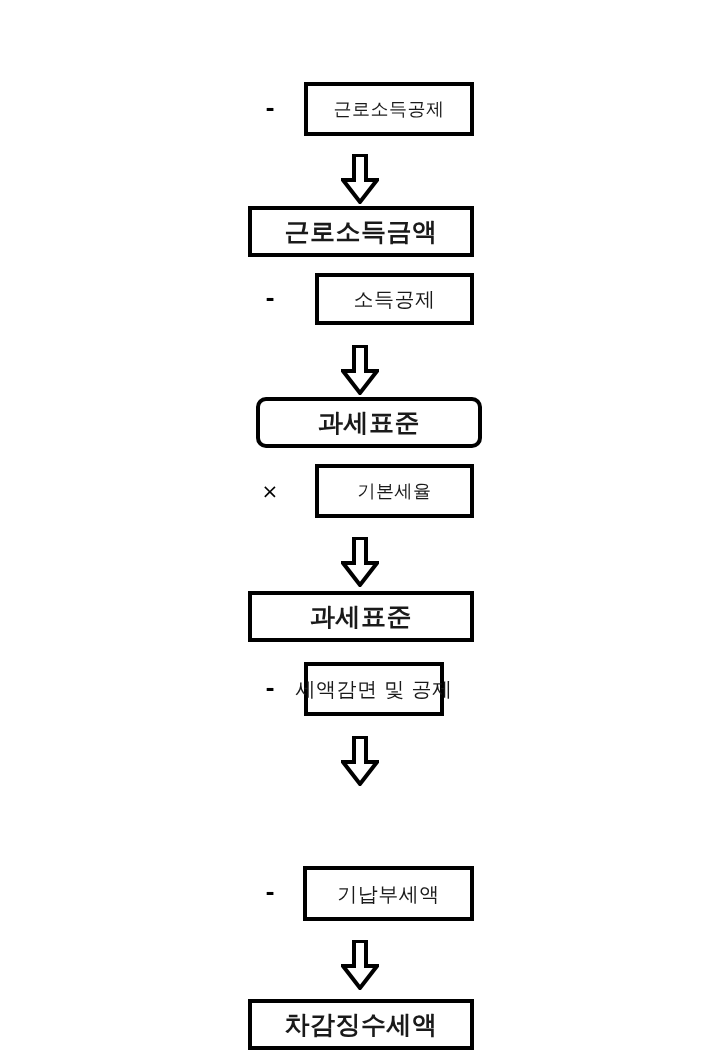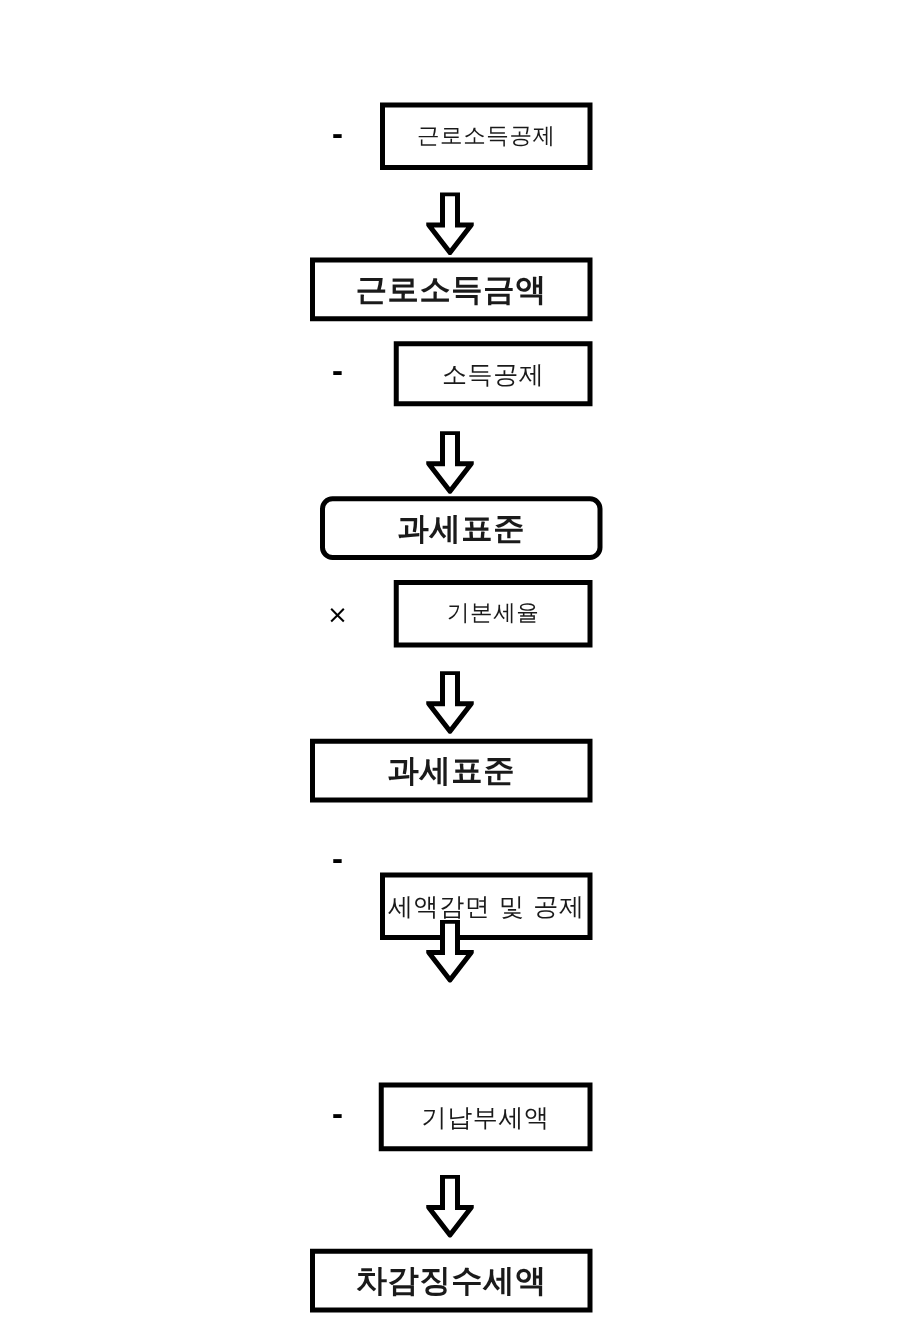--- a/index.html
+++ b/index.html
@@ -133,21 +133,21 @@
     <svg width="38" height="50" viewBox="0 0 38 50" aria-hidden="true">
       <polygon points="13,1 25,1 25,26 36,26 19,48 2,26 13,26" fill="#ffffff" stroke="#000000" stroke-width="4" stroke-linejoin="miter"></polygon>
     </svg>
   </div>
 
   <div class="node-box primary" style="left:248px; top:591px; width:226px; height:51px;">
     <span class="node-label">과세표준</span>
   </div>
 
   <div class="operator" style="left:256px; top:675px; width:28px; height:28px;">-</div>
-  <div class="node-box secondary small sub" style="left:304px; top:662px; width:170px; height:54px;margin-top:36px;">
+  <div class="node-box secondary small sub" style="left:304px; top:662px; width:140px; height:54px;">
     <span class="node-label">세액감면 및 공제</span>
   </div>
 
   <div class="arrow" style="left:341px; top:736px; width:38px; height:50px;">
     <svg width="38" height="50" viewBox="0 0 38 50" aria-hidden="true">
       <polygon points="13,1 25,1 25,26 36,26 19,48 2,26 13,26" fill="#ffffff" stroke="#000000" stroke-width="4" stroke-linejoin="miter"></polygon>
     </svg>
   </div>
 
 

